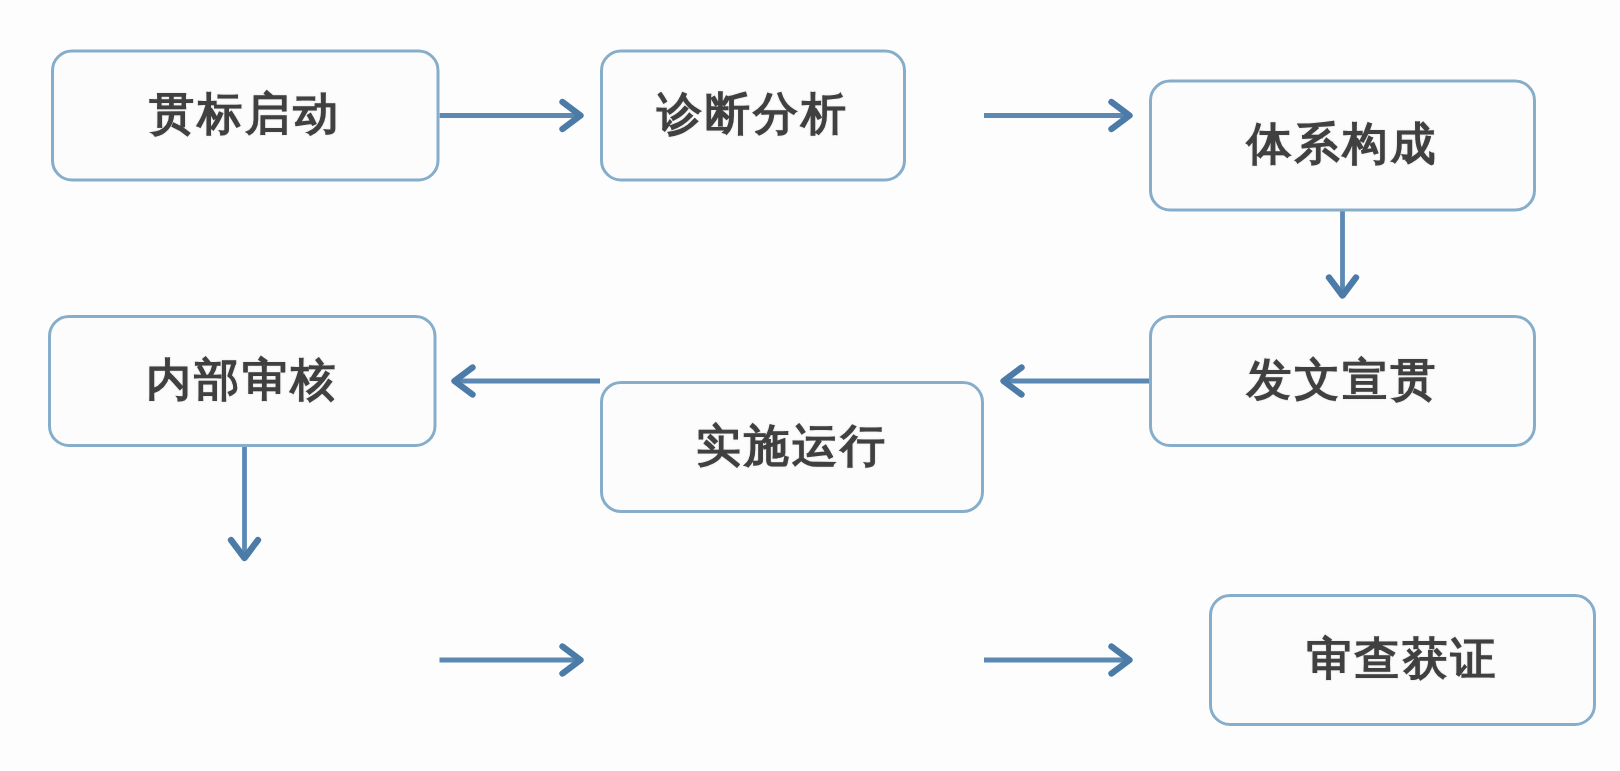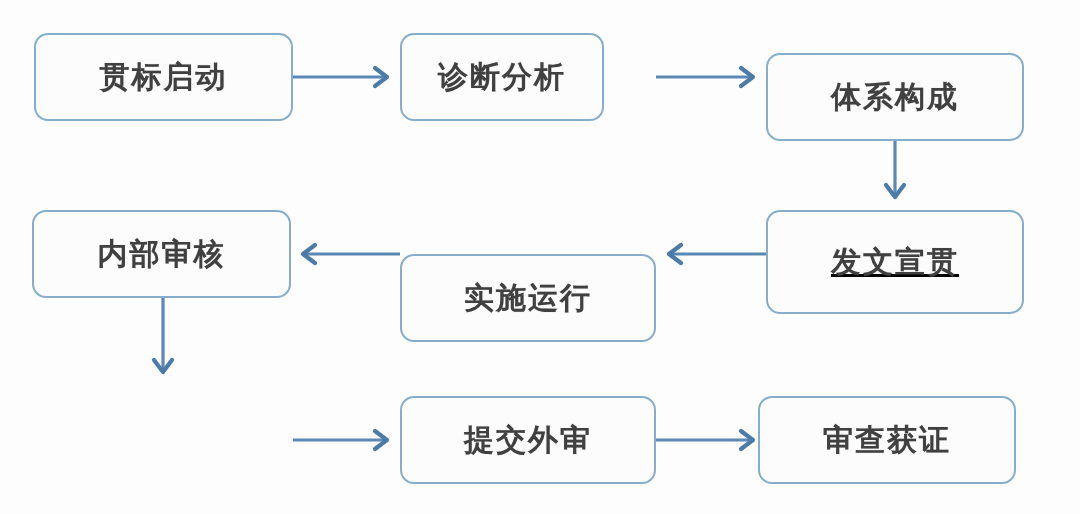--- a/index.html
+++ b/index.html
@@ -34,25 +34,25 @@
     white-space: nowrap;
     text-shadow: 0 0 1px rgba(90,90,90,0.35);
   }
   
   #n-start { left: 34px;  top: 33px;  width: 259px; height: 88px; }
   #n-diag  { left: 400px; top: 33px;  width: 204px; height: 88px; }
   #n-sys   { left: 766px; top: 33px;  width: 258px; height: 88px; margin-top: 20px; }
   
   #n-audit { left: 32px;  top: 210px; width: 259px; height: 88px; }
   #n-run   { left: 400px; top: 210px; width: 256px; height: 88px; margin-top: 44px; }
-  #n-doc   { left: 766px; top: 210px; width: 258px; height: 104px; text-decoration: underline; }
+  #n-doc   { left: 766px; top: 210px; width: 258px; height: 88px; }
   
   #n-review{ left: 34px;  top: 396px; width: 259px; height: 88px; }
   #n-ext   { left: 400px; top: 396px; width: 256px; height: 88px; }
-  #n-cert  { left: 758px; top: 396px; width: 258px; height: 88px; }
+  #n-cert  { left: 806px; top: 396px; width: 258px; height: 88px; }
 
   .arrow-svg {
     position: absolute;
     left: 0;
     top: 0;
     width: 1080px;
     height: 514px;
     pointer-events: none;
   }
   .arrow-line {
@@ -129,20 +129,17 @@
   <div class="node" id="n-audit">
     <span class="node-label">内部审核</span>
   </div>
   <div class="node" id="n-run">
     <span class="node-label">实施运行</span>
   </div>
   <div class="node" id="n-doc">
     <span class="node-label">发文宣贯</span>
   </div>
 
-  <div class="node" id="n-ext">
-    <span class="node-label">提交外审</span>
-  </div>
   <div class="node" id="n-cert">
     <span class="node-label">审查获证</span>
   </div>
 
 </div>
 
 </body></html>

